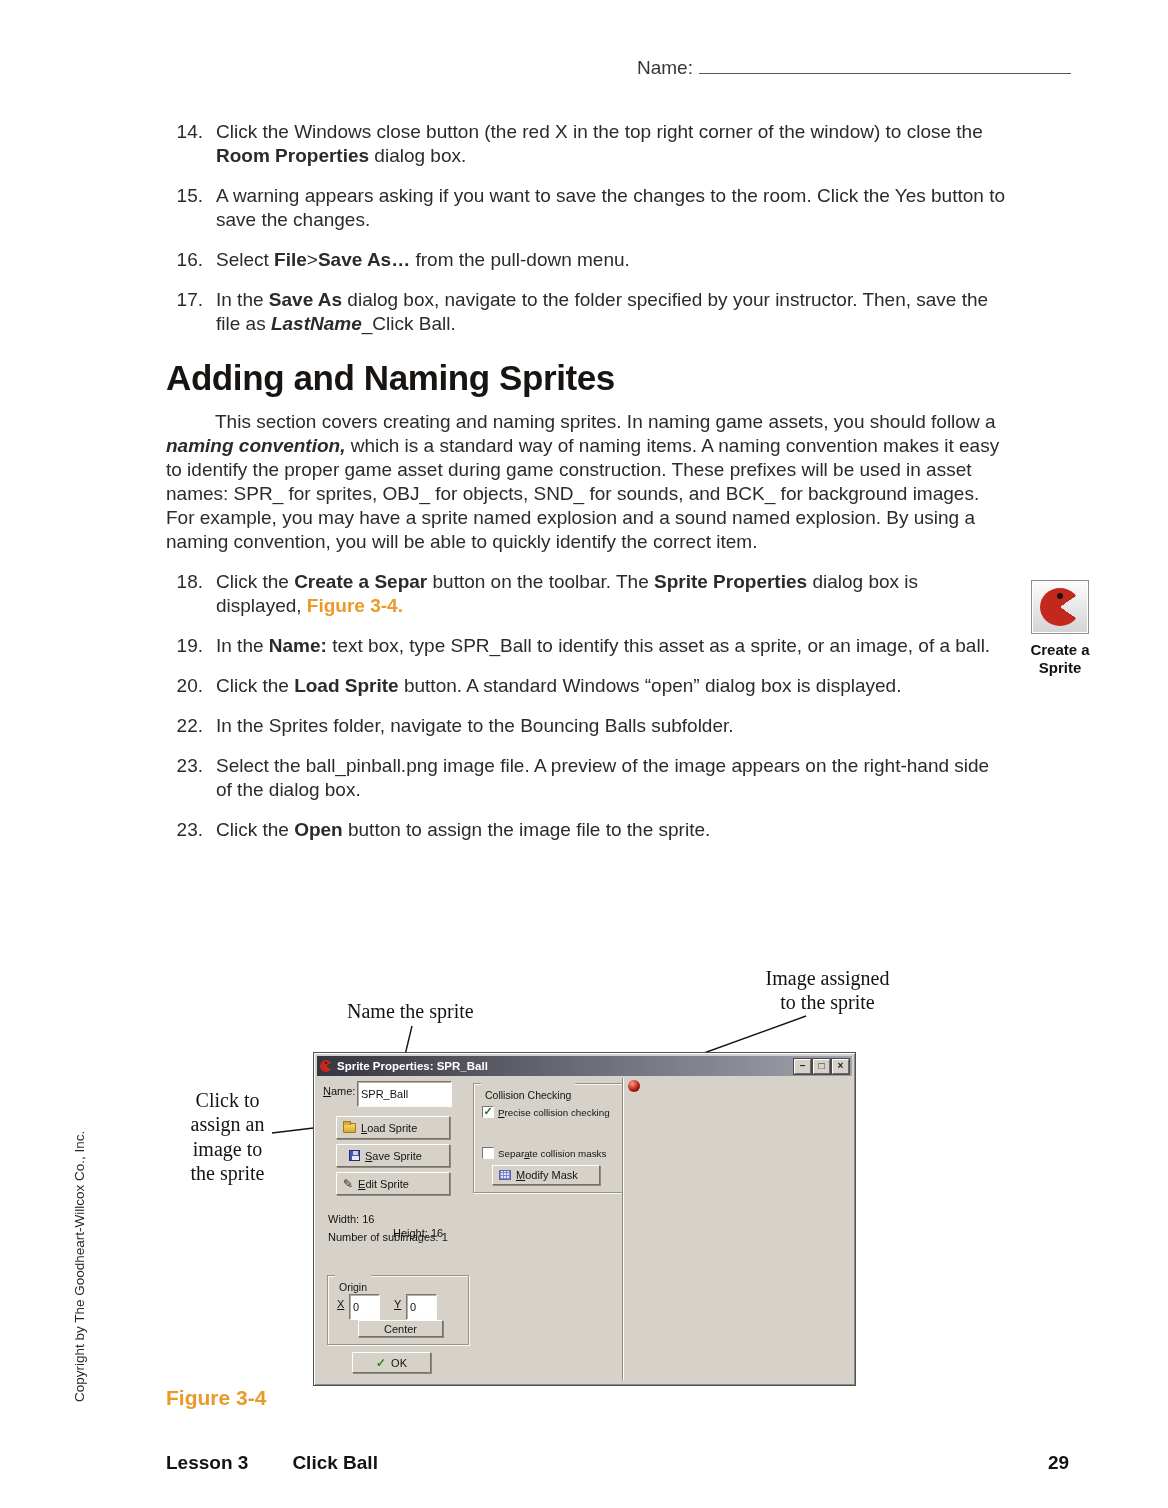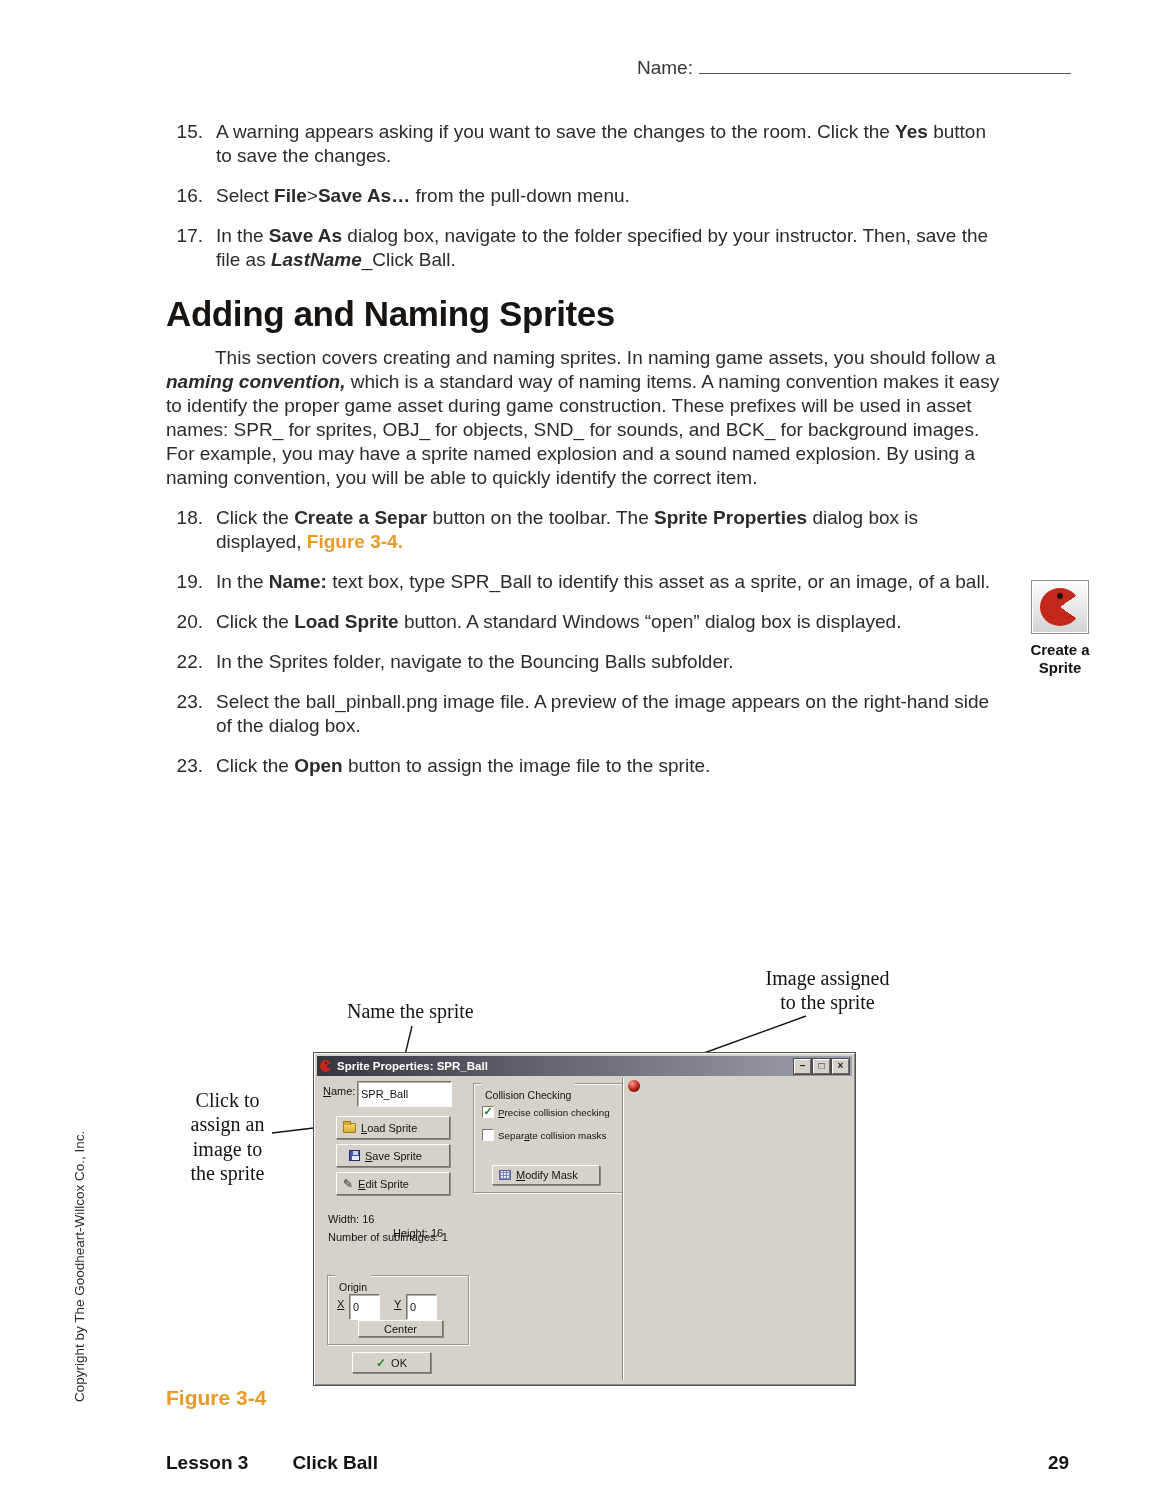--- a/index.html
+++ b/index.html
@@ -126,22 +126,26 @@
 
 <div class="page">
 
   <div class="name-row">
     <span>Name:</span><span class="name-line"></span>
   </div>
 
   <div class="content">
 
     <div class="step">
+      <span class="step-num">14.</span>
+      <div class="step-text"><span>Click the Windows close button (the red X in the top right corner of the window) to close the </span><span style="font-weight: bold;">Room Properties</span><span> dialog box.</span></div>
+    </div>
+    <div class="step">
       <span class="step-num">15.</span>
-      <div class="step-text"><span>A warning appears asking if you want to save the changes to the room. Click the </span><span style="font-weight: bold;">Yes</span><span> button to save the changes.</span></div>
+      <div class="step-text"><span>A warning appears asking if you want to save the changes to the room. Click the </span><span style="font-weight: normal;">Yes</span><span> button to save the changes.</span></div>
     </div>
     <div class="step">
       <span class="step-num">16.</span>
       <div class="step-text"><span>Select </span><span style="font-weight: bold;">File</span><span>&gt;</span><span style="font-weight: bold;">Save As…</span><span> from the pull-down menu.</span></div>
     </div>
     <div class="step">
       <span class="step-num">17.</span>
       <div class="step-text"><span>In the </span><span style="font-weight: bold;">Save As</span><span> dialog box, navigate to the folder specified by your instructor. Then, save the file as </span><span style="font-weight: bold; font-style: italic;">LastName</span><span>_Click Ball.</span></div>
     </div>
 
@@ -254,21 +258,21 @@
       </div>
 
       <div class="group" style="left:156px; top:7px; width:150px; height:110px;">
         <span class="legend">Collision Checking</span>
         <div class="cb-row" style="left:8px; top:22px;">
           <span class="cb-box">
               <span class="check-glyph">✓</span>
             </span>
           <span><span style="text-decoration: underline;">P</span><span>recise collision checking</span></span>
         </div>
-        <div class="cb-row" style="left:8px; top:45px;">
+        <div class="cb-row" style="left:8px; top:63px;">
           <span class="cb-box"></span>
           <span><span>Separ</span><span style="text-decoration: underline;">a</span><span>te collision masks</span></span>
         </div>
         <div class="btn" style="left:18px; top:81px; width:108px; height:20px;">
           <span class="grid-icon"></span>
           <span class="lbl"><span style="text-decoration: underline;">M</span><span>odify Mask</span></span>
         </div>
       </div>
 
       <div class="preview-divider"></div>

